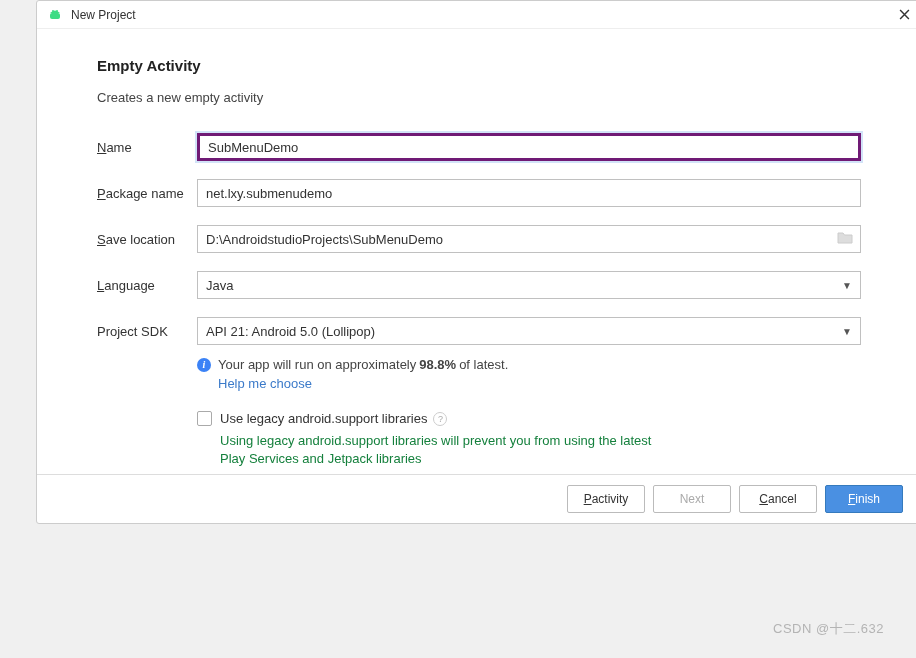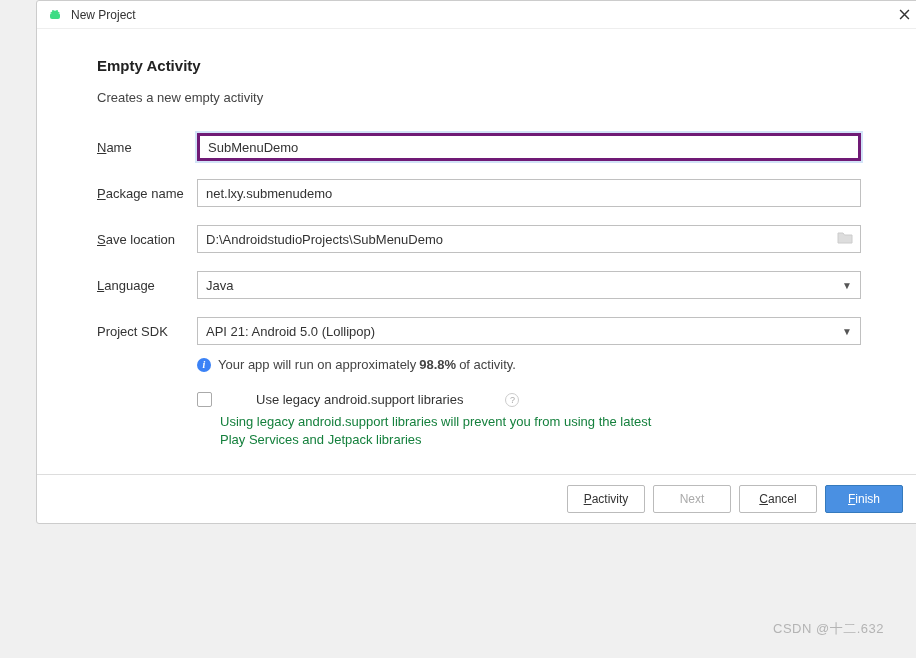--- a/index.html
+++ b/index.html
@@ -119,21 +119,20 @@
       margin-top: 4px;
       color: #3b7ac9;
       font-size: 13px;
       cursor: pointer;
     }
     .checkbox-row {
       margin-left: 100px;
       display: flex;
       align-items: flex-end;
       margin-top: 18px;
-      gap: 36px;
     }
     .checkbox {
       width: 15px;
       height: 15px;
       border: 1px solid #aaa;
       border-radius: 2px;
       margin-right: 8px;
       cursor: pointer;
       background: #fff;
     }
@@ -282,22 +281,23 @@
           <span class="arrow">▼</span>
         </div>
       </div>
     </div>
 
     <div class="info-block">
       <div class="info-line">
         <span class="info-icon-circle">i</span>
         <span>Your app will run on approximately</span>
         <span class="bold">98.8%</span>
-        <span>of activity.</span>
-      </div>
+        <span>of latest.</span>
+      </div>
+      <div class="help-link">Help me choose</div>
     </div>
 
     <div class="checkbox-row">
       <div class="checkbox"></div>
       <span class="checkbox-label">Use legacy android.support libraries</span>
       <span class="help-icon-small">?</span>
     </div>
     <div class="legacy-desc">Using legacy android.support libraries will prevent you from using the latest Play Services and Jetpack libraries</div>
   </div>
 

